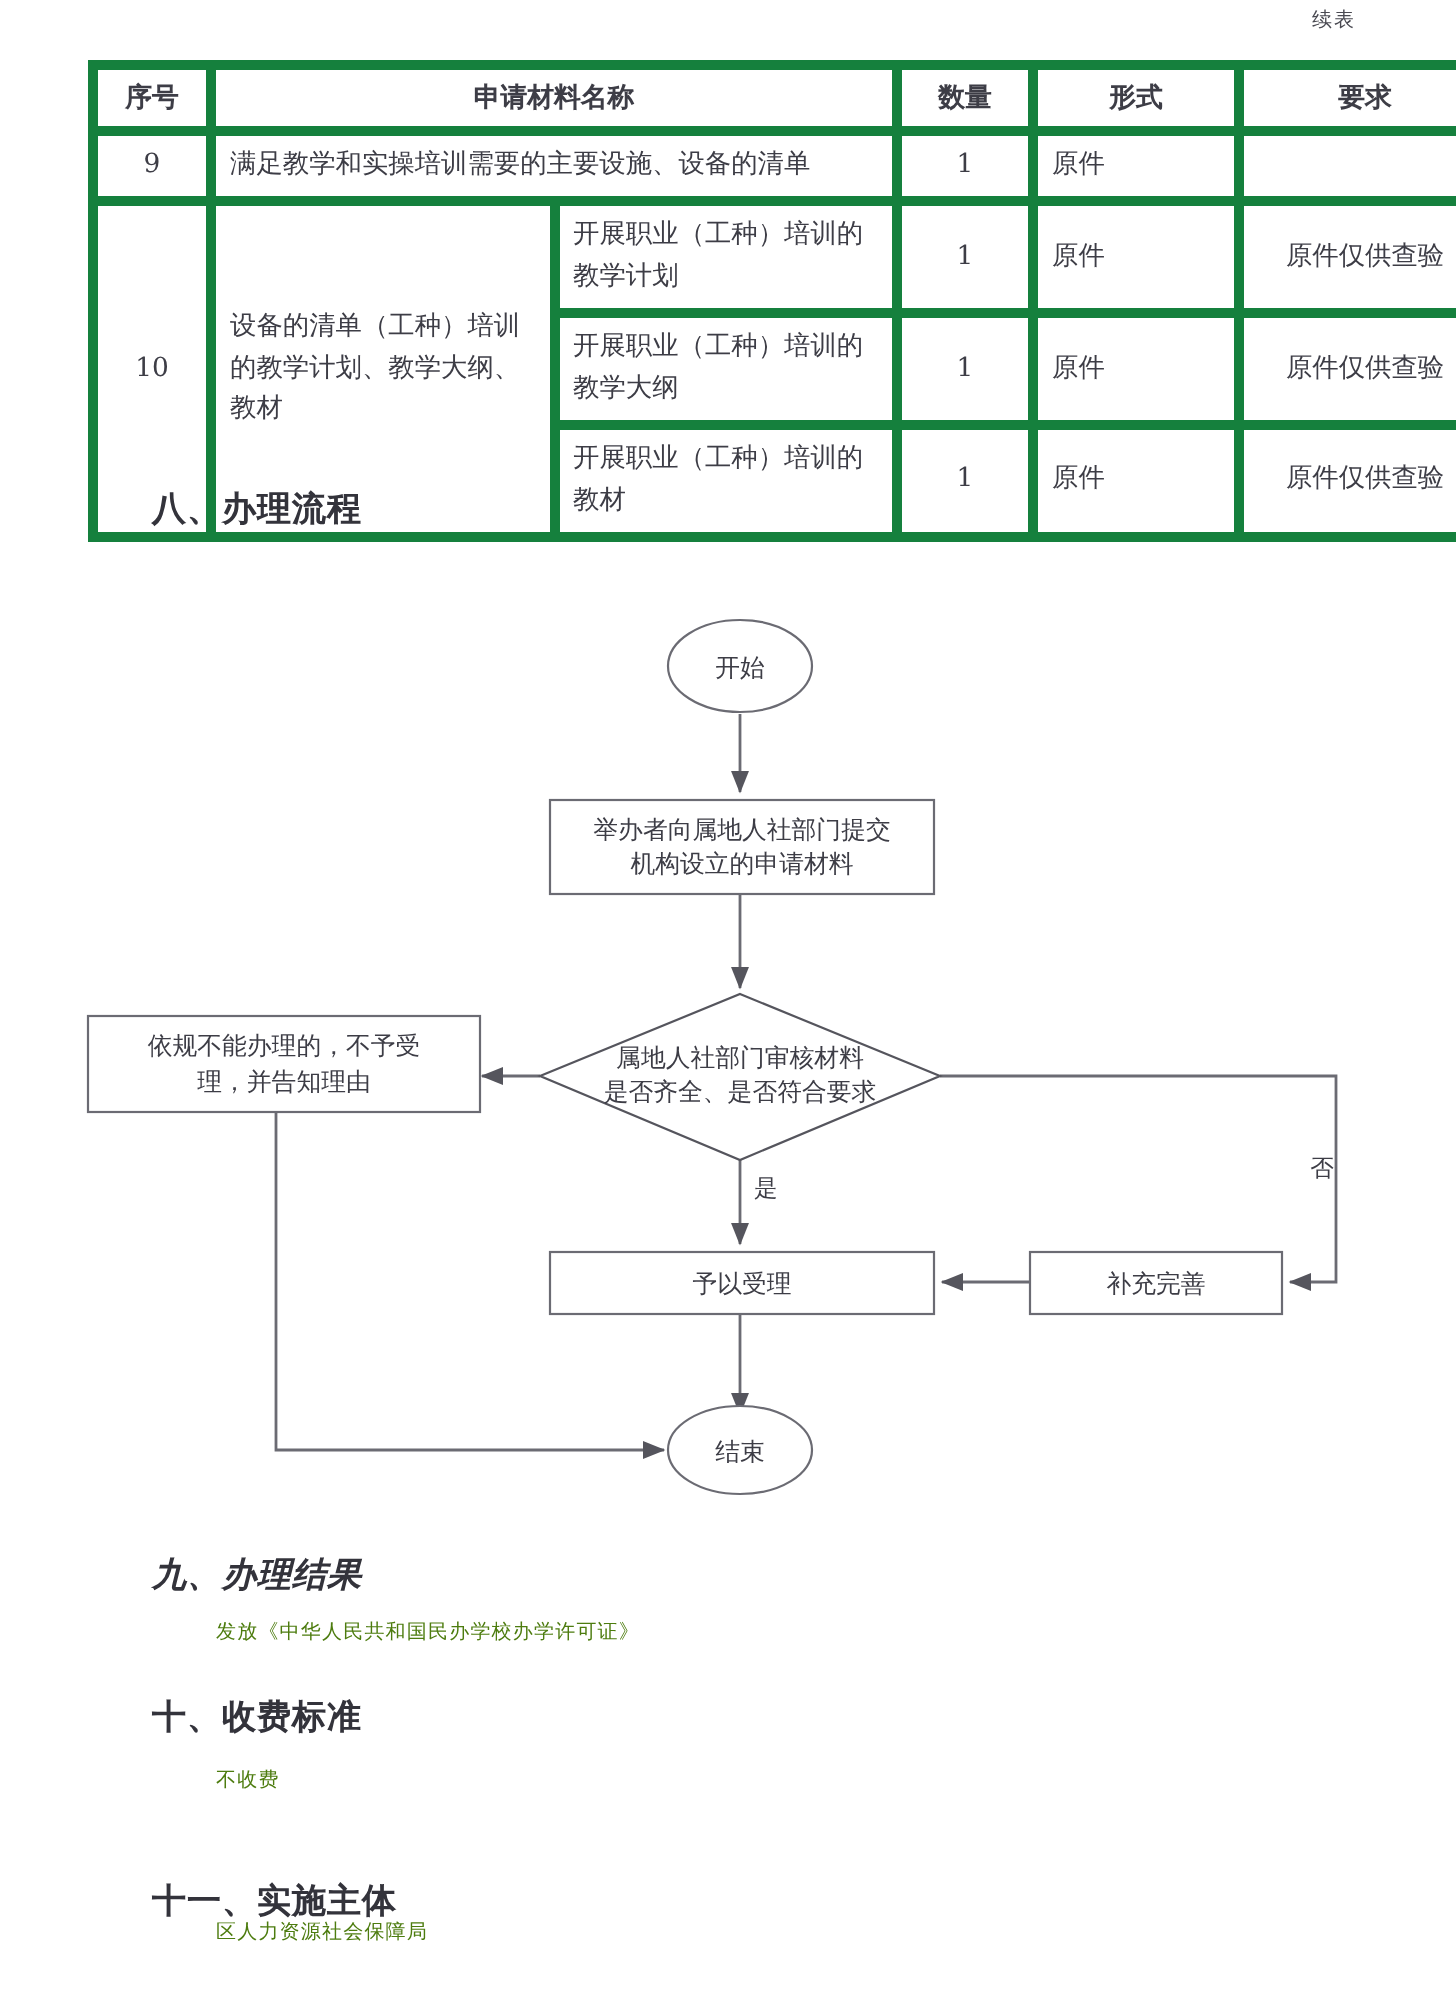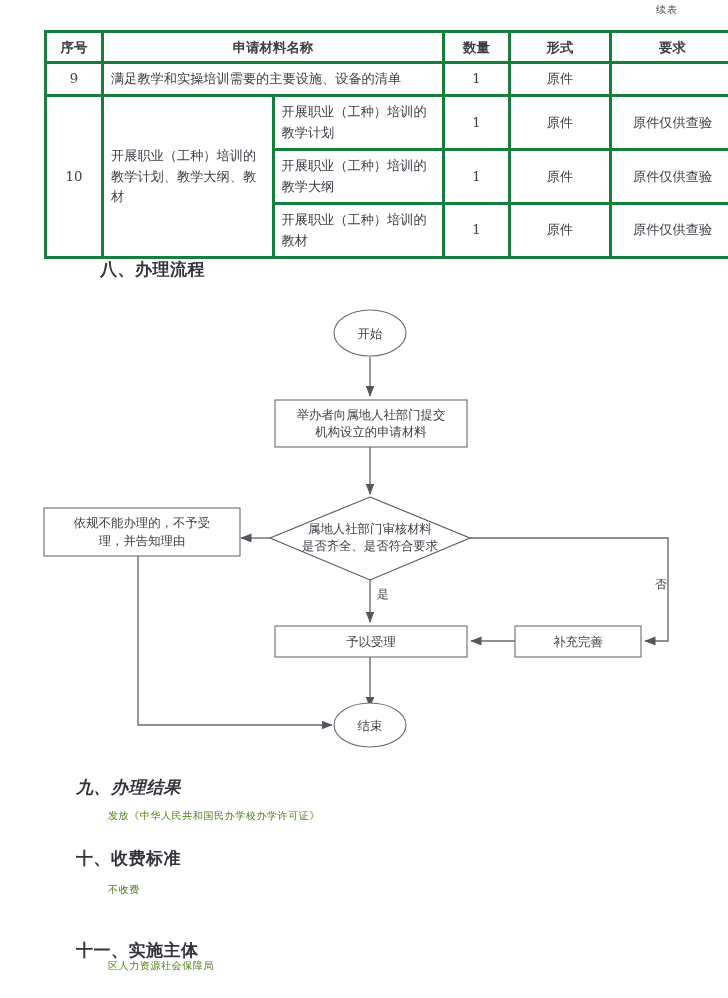--- a/index.html
+++ b/index.html
@@ -31,37 +31,37 @@
     position: absolute;
     left: 44px;
     top: 30px;
     width: 634px;
     border-collapse: collapse;
     table-layout: fixed;
     font-size: 13.2px;
     color: #3d3d46;
   }
   .doc-table td, .doc-table th {
-    border: 3px solid #15803d;
+    border: 5px solid #15803d;
     padding: 5px 7px;
     vertical-align: middle;
     font-weight: normal;
     line-height: 1.55;
   }
   .doc-table th {
     text-align: center;
     font-weight: bold;
     height: 22px;
     padding: 3px 4px;
     font-size: 13.4px;
   }
   .c-idx   { width: 46px;  text-align: center; }
   .c-name  { width: 330px; }
   .c-qty   { width: 55px;  text-align: center; }
-  .c-form  { width: 90px;  text-align: center; }
+  .c-form  { width: 90px;  }
   .c-req   { width: 113px; text-align: center; }
   .sub-left  { width: 145px; vertical-align: middle; padding-left: 14px; }
   .sub-right { padding-left: 9px; }
   .tight { padding-top: 6px; padding-bottom: 6px; }
 
   
   .sec-h {
     position: absolute;
     left: 76px;
     font-family: "DejaVu Sans", "Liberation Sans", sans-serif;
@@ -135,42 +135,42 @@
     <tr>
       <td class="c-idx">9</td>
       <td colspan="2">满足教学和实操培训需要的主要设施、设备的清单</td>
       <td class="c-qty">1</td>
       <td class="c-form">原件</td>
       <td class="c-req"></td>
     </tr>
 
     <tr>
       <td class="c-idx" rowspan="3">10</td>
-      <td class="sub-left" rowspan="3">开展职业（工种）培训的教学计划、教学大纲、教材</td>
+      <td class="sub-left" rowspan="3">设备的清单（工种）培训的教学计划、教学大纲、教材</td>
       <td class="sub-right tight">开展职业（工种）培训的教学计划</td>
       <td class="c-qty">1</td>
       <td class="c-form">原件</td>
       <td class="c-req">原件仅供查验</td>
     </tr>
     <tr>
       <td class="sub-right tight">开展职业（工种）培训的教学大纲</td>
       <td class="c-qty">1</td>
       <td class="c-form">原件</td>
       <td class="c-req">原件仅供查验</td>
     </tr>
     <tr>
       <td class="sub-right tight">开展职业（工种）培训的教材</td>
       <td class="c-qty">1</td>
       <td class="c-form">原件</td>
       <td class="c-req">原件仅供查验</td>
     </tr>
   </tbody>
 </table>
 
-<div class="sec-h" style="top:258px;margin-left:24px;">八、办理流程</div>
+<div class="sec-h" style="top:243px;">八、办理流程</div>
 
 <svg id="flow" viewBox="0 0 728 998">
   <defs>
     <marker id="arw" markerWidth="9" markerHeight="9" refX="7.5" refY="3.2" orient="auto" markerUnits="strokeWidth">
       <path d="M0,0 L8,3.2 L0,6.4 z" fill="#55555d"></path>
     </marker>
   </defs>
 
   <path class="conn" d="M370,357 L370,396" marker-end="url(#arw)"></path>
 

